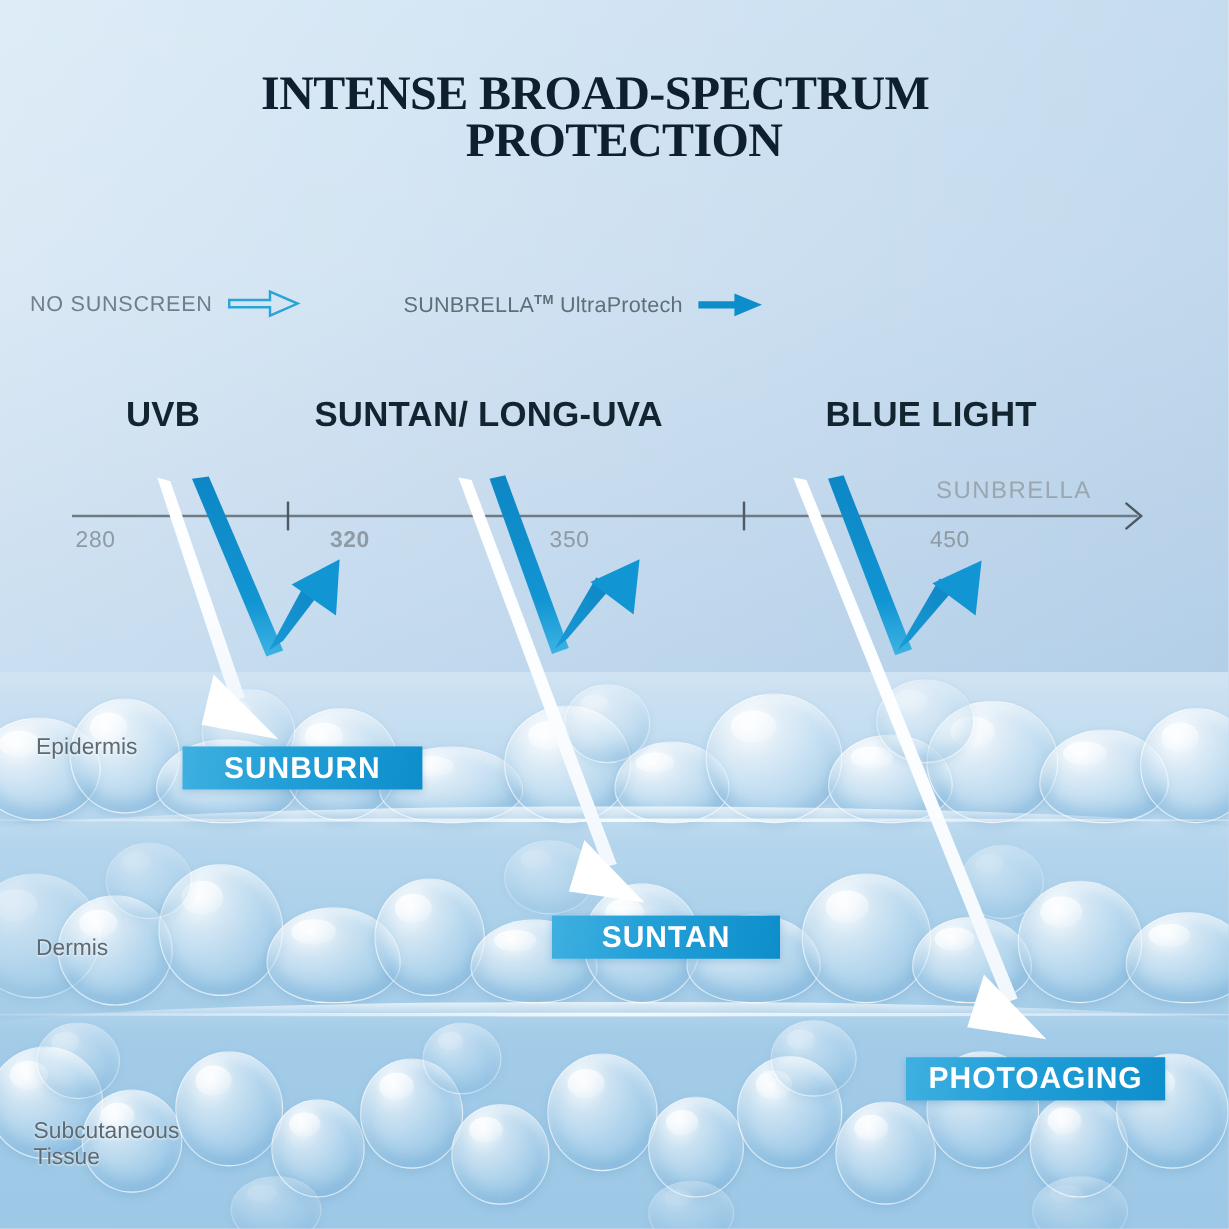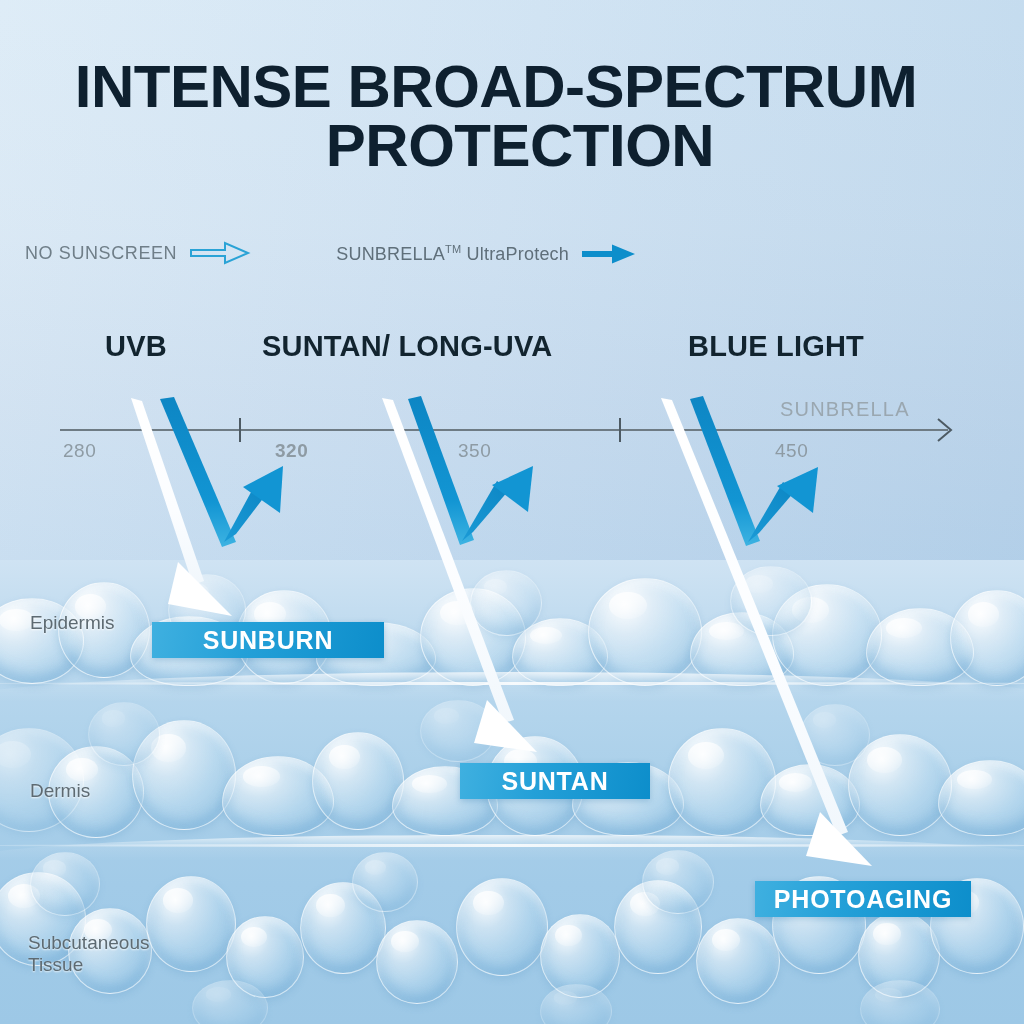--- a/index.html
+++ b/index.html
@@ -17,36 +17,36 @@
     background:
       linear-gradient(180deg,#eaf3fa 0%,#e7f0f8 22%,#dfeaf5 40%,#d6e6f4 55%,#cfe2f2 66%,#c9dff1 74%,#c3dcf0 100%),
       linear-gradient(100deg,#f2f8fc 0%,#e4eff8 45%,#d2e4f2 100%);
     background-blend-mode:multiply;
   }
 
   
   .title {
     position:absolute; top:58px; left:0; width:992px;
     text-align:center;
-    font-size:60px; line-height:0.98;
+    font-size:40px; line-height:0.98;
     font-weight:bold;
     letter-spacing:-0.5px;
     color:#0e202f;
-    font-family:Liberation Sans, sans-serif;
+    font-family:Liberation Serif, serif;
   }
   .title .l2 { display:block;margin-left:48px; }
 
   
   .legend { position:absolute; top:240px; left:25px; display:flex; align-items:flex-end; }
   .legend-item { display:flex; align-items:center; }
   .legend-label {
     font-size:18px; color:#6f7e88; letter-spacing:0.6px;
   }
   .legend-label.brand { letter-spacing:0.2px; color:#5f6f7a; }
-  .legend-label .tm { font-size:11px; vertical-align:super; }
+  .legend-label .tm { font-size:11px; vertical-align:super;font-weight:bold; }
   .legend-gap { width:85px; }
   .arrow-ico { margin-left:12px; display:block; }
 
   
   .band-title {
     position:absolute; top:330px;
     font-size:29px; font-weight:bold; color:#12242f;
     letter-spacing:0.2px;
     white-space:nowrap;
   }
@@ -122,21 +122,21 @@
   #label-subq      { left:28px; top:932px; }
 
   
   .badge {
     position:absolute;
     display:flex; align-items:center; justify-content:center;
     color:#ffffff; font-weight:bold; letter-spacing:0.8px;
     background:linear-gradient(100deg,#3fb0e0 0%,#24a0d8 40%,#0d8ecb 100%);
     box-shadow:0 2px 6px rgba(30,110,170,0.28);
   }
-  #badge-sunburn   { left:152px; top:622px; width:232px; height:36px; font-size:25px; }
+  #badge-sunburn   { left:152px; top:622px; width:200px; height:36px; font-size:25px; }
   #badge-suntan    { left:460px; top:763px; width:190px; height:36px; font-size:25px; }
   #badge-photoaging{ left:755px; top:881px; width:216px; height:36px; font-size:25px; }
 
   svg { display:block; }
   .svg-overlay { position:absolute; left:0; top:0; width:1024px; height:1024px; pointer-events:none; }
 </style>
 </head>
 <body>
 
 <div id="stage">

